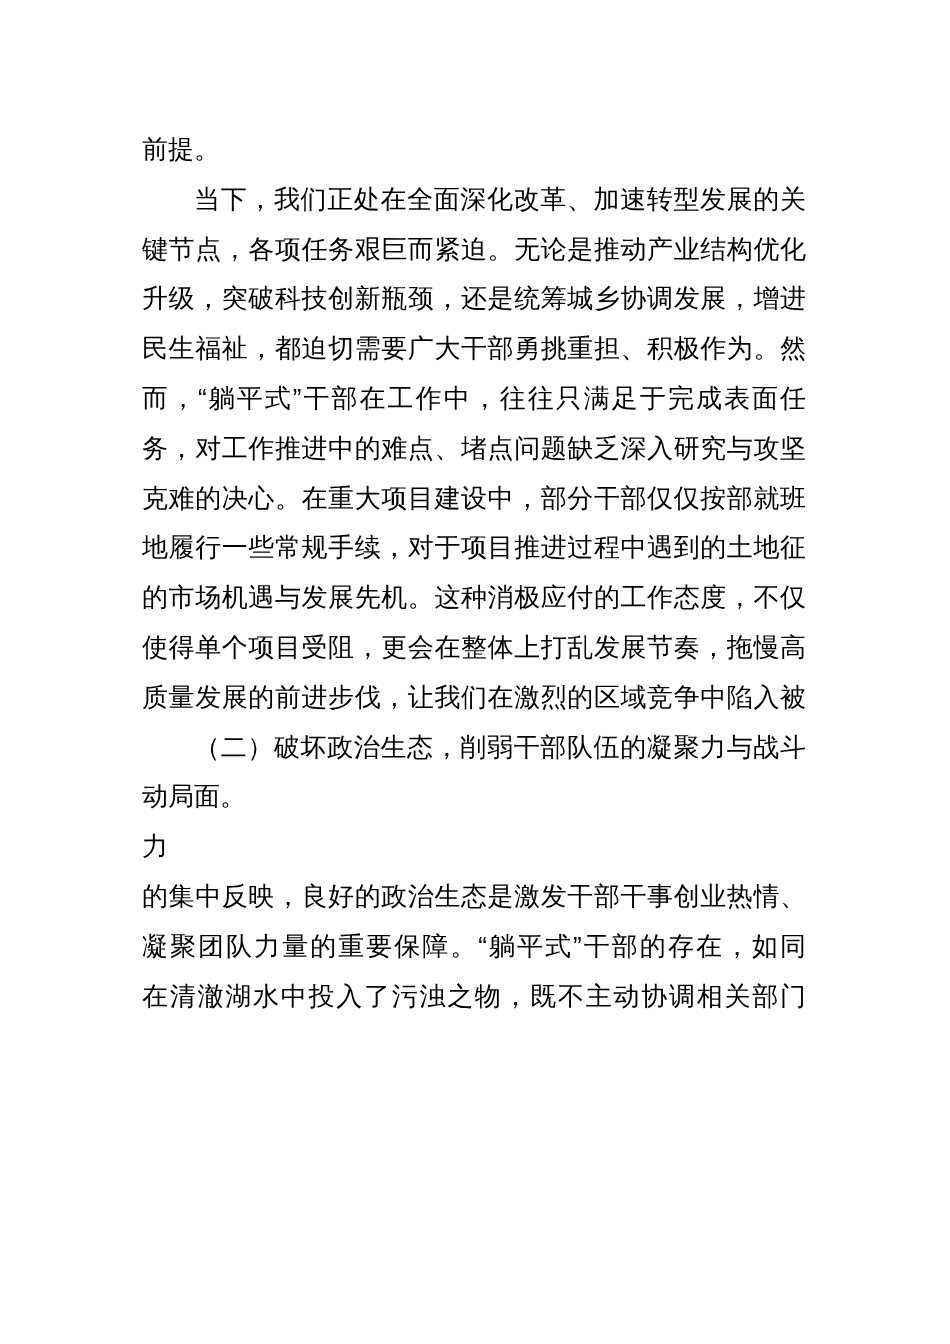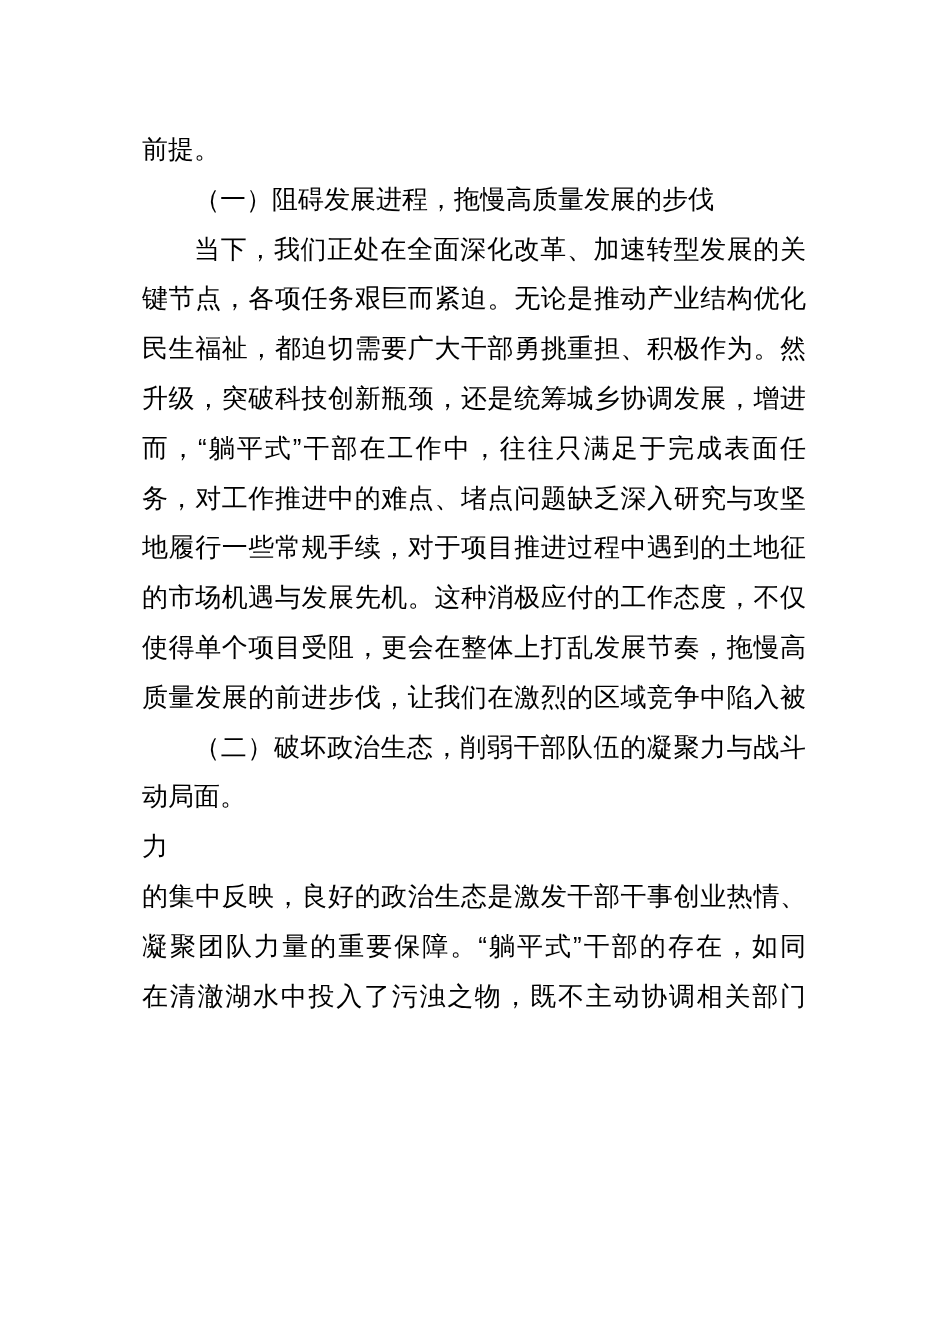--- a/index.html
+++ b/index.html
@@ -40,27 +40,27 @@
   .line.indent {
     text-indent: 52px;
   }
 </style>
 </head>
 <body>
 
 <div class="page">
   <div class="doc-body" style="color: rgb(0, 0, 0);">
       <div class="line">前提。</div>
-      <div class="line indent">（一）阻碍发展进程，拖慢高质量发展的步伐</div>
       <div class="line fill indent">当下，我们正处在全面深化改革、加速转型发展的关</div>
       <div class="line fill">键节点，各项任务艰巨而紧迫。无论是推动产业结构优化</div>
+      <div class="line fill">升级，突破科技创新瓶颈，还是统筹城乡协调发展，增进</div>
       <div class="line fill">民生福祉，都迫切需要广大干部勇挑重担、积极作为。然</div>
-      <div class="line fill">升级，突破科技创新瓶颈，还是统筹城乡协调发展，增进</div>
       <div class="line fill">而，“躺平式”干部在工作中，往往只满足于完成表面任</div>
       <div class="line fill">务，对工作推进中的难点、堵点问题缺乏深入研究与攻坚</div>
+      <div class="line fill">克难的决心。在重大项目建设中，部分干部仅仅按部就班</div>
       <div class="line fill">地履行一些常规手续，对于项目推进过程中遇到的土地征</div>
       <div class="line fill">的市场机遇与发展先机。这种消极应付的工作态度，不仅</div>
       <div class="line fill">使得单个项目受阻，更会在整体上打乱发展节奏，拖慢高</div>
       <div class="line fill">质量发展的前进步伐，让我们在激烈的区域竞争中陷入被</div>
       <div class="line fill indent">（二）破坏政治生态，削弱干部队伍的凝聚力与战斗</div>
       <div class="line">动局面。</div>
       <div class="line">力</div>
       <div class="line fill">的集中反映，良好的政治生态是激发干部干事创业热情、</div>
       <div class="line fill">凝聚团队力量的重要保障。“躺平式”干部的存在，如同</div>
       <div class="line fill">在清澈湖水中投入了污浊之物，既不主动协调相关部门</div>

